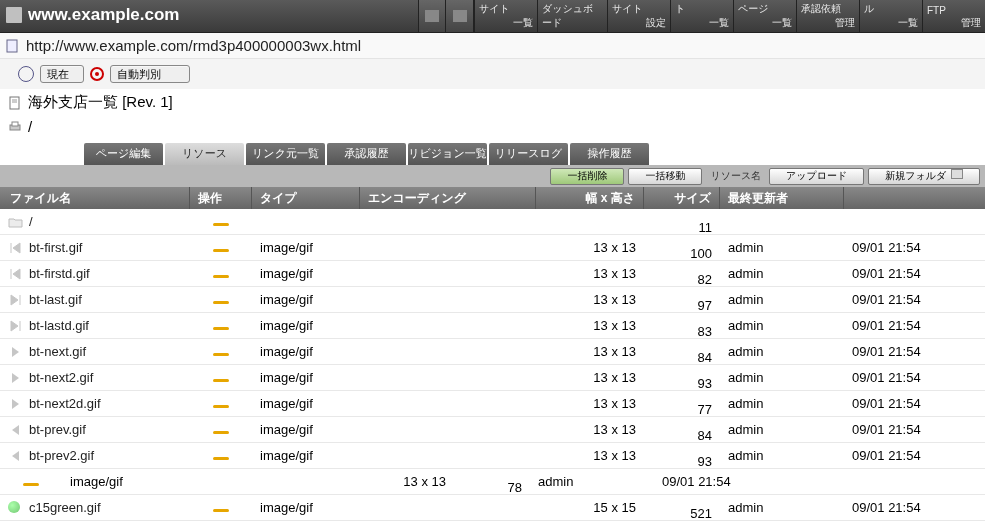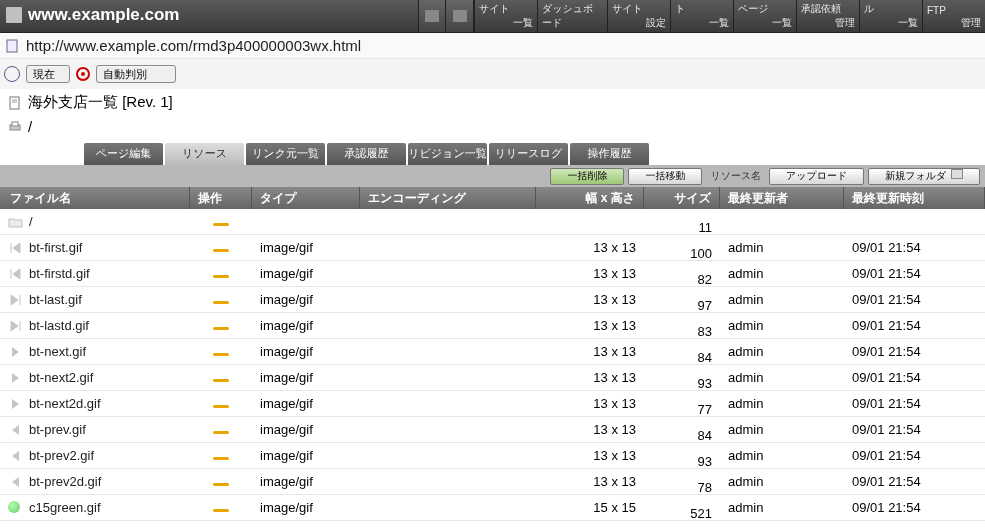--- a/index.html
+++ b/index.html
@@ -11,21 +11,21 @@
 .nav-btn { border:1px solid #222; border-top:none; border-bottom:none; background:linear-gradient(#666,#444); width:28px; display:flex; align-items:center; justify-content:center; }
 .nav-btn + .nav-btn{ border-left:none; }
 .nav-arrow { width:14px; height:12px; background:#888; position:relative; }
 .tab { border-left:1px solid #222; width:63px; display:flex; flex-direction:column; justify-content:flex-end; font-size:10px; padding:2px 4px 2px 4px; }
 .tab .t-top { font-size:10px; }
 .tab .t-bot { text-align:right; font-size:10px; }
 .tab.wide{ width:70px; }
 .urlbar { height:26px; display:flex; align-items:center; padding:4px 6px; gap:6px; background:#f9f9f9; border-bottom:1px solid #e4e4e4;}
 .ico-sm { width:14px; height:14px; display:inline-block; }
 .url { font-size:15px; color:#222; font-family:Arial,sans-serif; }
-.ctrlbar { height:30px; display:flex; align-items:center; padding:4px 4px; gap:6px; background:#f4f4f4; }
+.ctrlbar { height:30px; display:flex; align-items:center; padding:4px 18px; gap:6px; background:#f4f4f4; }
 .ico-clock { width:16px;height:16px;border:1.5px solid #558;border-radius:50%; position:relative; }
 .select { appearance:none; border:1px solid #888; border-radius:3px; padding:2px 14px 2px 6px; font-size:11px; background:#fff linear-gradient(45deg,transparent 47%,#444 47%,#444 53%,transparent 53%) no-repeat, #fff linear-gradient(-45deg,transparent 47%,#444 47%,#444 53%,transparent 53%) no-repeat; background-position:right 5px top 5px, right 2px top 5px; background-size:5px 5px,5px 5px; box-shadow:inset 0 1px 1px rgba(255,255,255,.6);}
 .ico-rec { width:14px;height:14px;border:2px solid #c00;border-radius:50%; position:relative; }
 .ico-rec::after{ content:""; position:absolute; inset:3px; background:#c00; border-radius:50%; }
 .titlebar { padding:4px 8px; font-size:15px; display:flex; align-items:center; gap:6px; }
 .pathbar { padding:2px 8px 8px 8px; font-size:15px; display:flex; align-items:center; gap:6px; }
 .tabrow { height:22px; display:flex; padding-left:84px; gap:2px; background:#fff; }
 .ptab { width:79px; text-align:center; font-size:11px; line-height:21px; background:linear-gradient(#777,#555); color:#fff; border-radius:2px 2px 0 0; cursor:pointer; }
 .ptab.active { background:linear-gradient(#ddd,#bbb); color:#222; }
 .actionrow { height:22px; background:#b8b8b8; display:flex; justify-content:flex-end; align-items:center; gap:4px; padding-right:5px; }
@@ -145,21 +145,20 @@
 </div>
 
 <div class="header-row">
   <div class="c-name">ファイル名</div>
   <div class="c-op">操作</div>
   <div class="c-type">タイプ</div>
   <div class="c-enc">エンコーディング</div>
   <div class="c-dim">幅 x 高さ</div>
   <div class="c-size">サイズ</div>
   <div class="c-user">最終更新者</div>
-  <div class="c-date">最終更新時刻</div>
 </div>
 
 <div class="rows" id="rows">
     <div class="row">
       <div class="r-name">
         <span class="ficon"><svg viewBox="0 0 15 14">
             <path d="M1 4h5l1 1h7v7H1z" fill="#ddd" stroke="#888"></path>
           </svg></span>
         <span class="gray">/</span>
       </div>
@@ -300,26 +299,20 @@
       </div>
       <div class="r-op"><span class="dash"></span></div>
       <div class="r-type">image/gif</div>
       <div class="r-enc"></div>
       <div class="r-dim">13 x 13</div>
       <div class="r-size">93</div>
       <div class="r-user">admin</div>
       <div class="r-date">09/01 21:54</div>
     </div>
     <div class="row">
-      <div class="r-name">
-        <span class="ficon"><svg viewBox="0 0 15 14">
-            <path d="M11 2 4 7l7 5z" fill="#999"></path>
-          </svg></span>
-        <span class="gray">bt-prev2d.gif</span>
-      </div>
       <div class="r-op"><span class="dash"></span></div>
       <div class="r-type">image/gif</div>
       <div class="r-enc"></div>
       <div class="r-dim">13 x 13</div>
       <div class="r-size">78</div>
       <div class="r-user">admin</div>
       <div class="r-date">09/01 21:54</div>
     </div>
     <div class="row">
       <div class="r-name">

